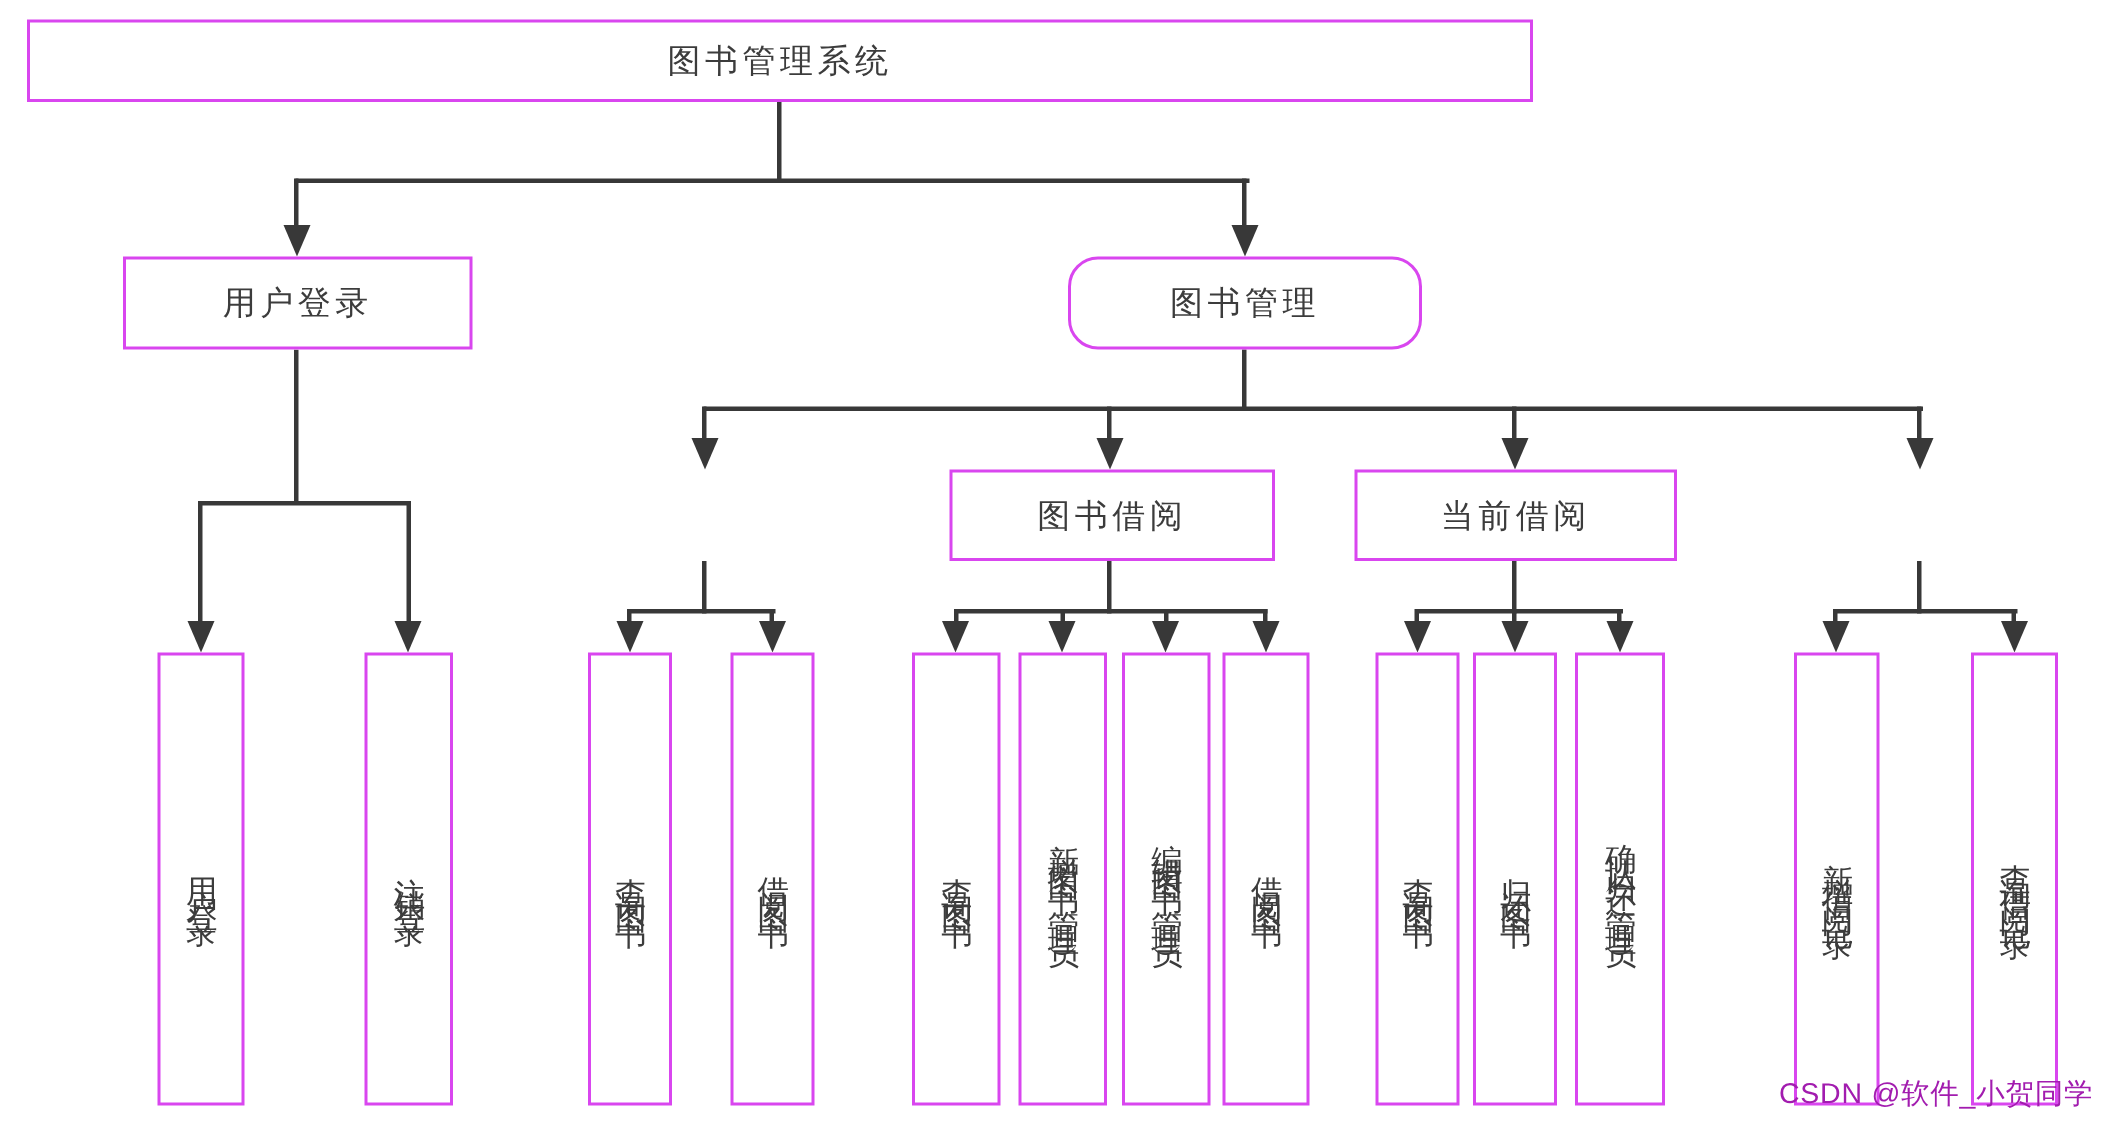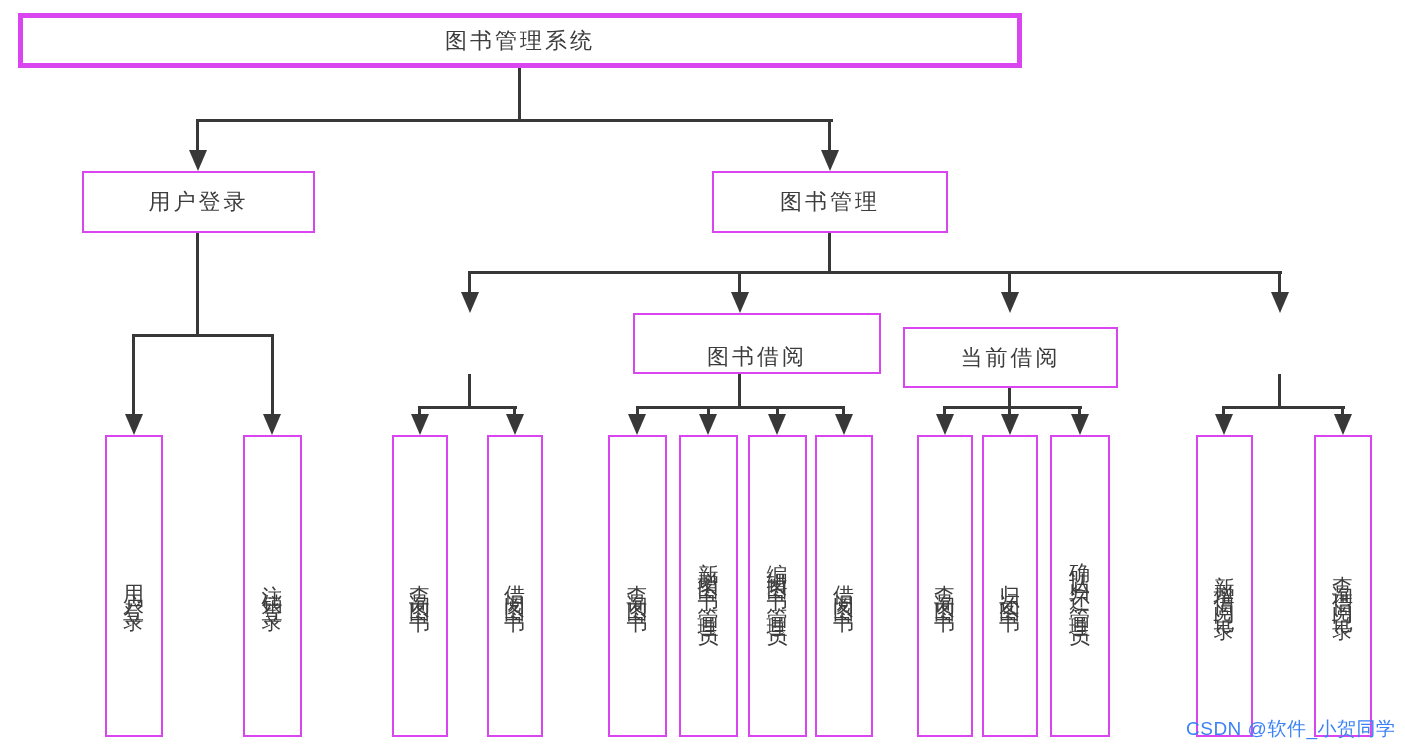--- a/index.html
+++ b/index.html
@@ -2,61 +2,61 @@
 <html><head>
 <meta charset="utf-8">
 <style>
   html,body{margin:0;padding:0;background:#ffffff;}
   .canvas{
     position:relative;width:1405px;height:747px;background:#ffffff;overflow:hidden;
     font-family:"Liberation Sans","DejaVu Sans",sans-serif;
   }
   .node{
     position:absolute;box-sizing:border-box;background:#ffffff;
-    border:5px solid #d946ef;color:#3c3c3c;
+    border:2px solid #d946ef;color:#3c3c3c;
     display:flex;align-items:center;justify-content:center;
     z-index:2;
   }
   .node.thin{border-width:2.5px;}
   .hl{font-size:22px;letter-spacing:3px;white-space:nowrap;}
   .vl{
     writing-mode:vertical-rl;text-orientation:mixed;
     font-size:21px;letter-spacing:9px;line-height:1;white-space:nowrap;
   }
   .line{position:absolute;background:#383838;z-index:1;}
   .arrow{
     position:absolute;width:0;height:0;z-index:1;
     border-left:9px solid transparent;border-right:9px solid transparent;
     border-top:21px solid #383838;
   }
   .watermark{
     position:absolute;left:1186px;top:716px;z-index:3;
-    font-size:19px;color:#3b82f6;letter-spacing:0.5px;white-space:nowrap;
+    font-size:19px;color:#a21caf;letter-spacing:0.5px;white-space:nowrap;
   }
 </style>
 </head>
 <body>
 
 <div class="canvas">
 
   <div class="node" style="left:18px;top:13px;width:1004px;height:55px;">
     <span class="hl">图书管理系统</span>
   </div>
 
   <div class="node thin" style="left:82px;top:171px;width:233px;height:62px;">
     <span class="hl">用户登录</span>
   </div>
-  <div class="node thin" style="left:712px;top:171px;width:236px;height:62px;">
+  <div class="node thin" style="left:712px;top:171px;width:236px;height:62px;border-radius:20px;">
     <span class="hl">图书管理</span>
   </div>
 
-  <div class="node thin" style="left:633px;top:313px;width:248px;height:61px;align-items:flex-end;">
+  <div class="node thin" style="left:633px;top:313px;width:217px;height:61px;">
     <span class="hl">图书借阅</span>
   </div>
-  <div class="node thin" style="left:903px;top:313px;width:215px;height:61px;margin-top:14px;">
+  <div class="node thin" style="left:903px;top:313px;width:215px;height:61px;">
     <span class="hl">当前借阅</span>
   </div>
 
   <div class="node thin" style="left:105px;top:435px;width:58px;height:302px;">
     <span class="vl">用户登录</span>
   </div>
   <div class="node thin" style="left:243px;top:435px;width:59px;height:302px;">
     <span class="vl">注销登录</span>
   </div>
 

